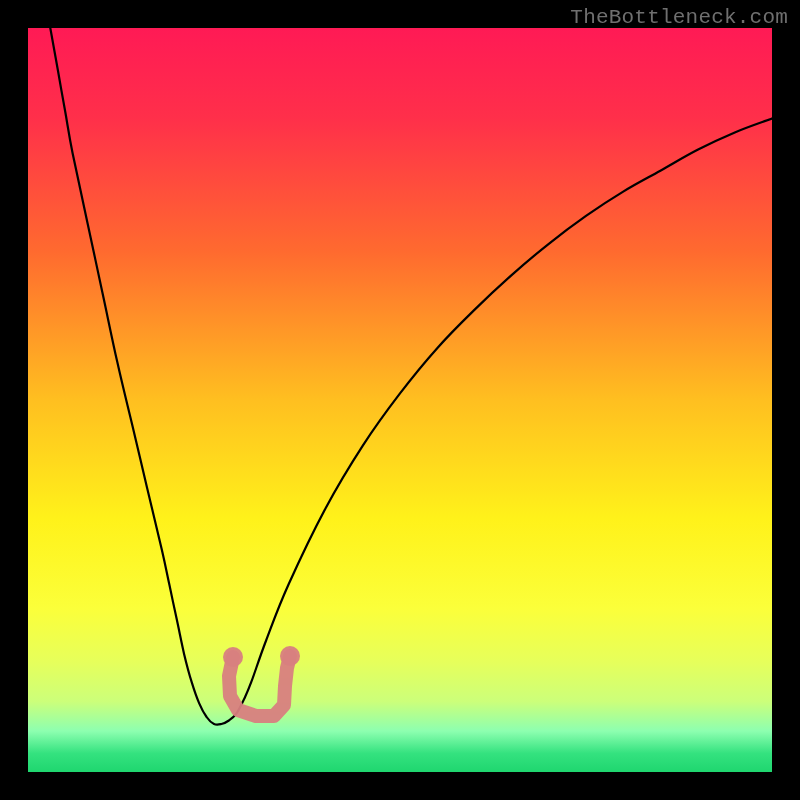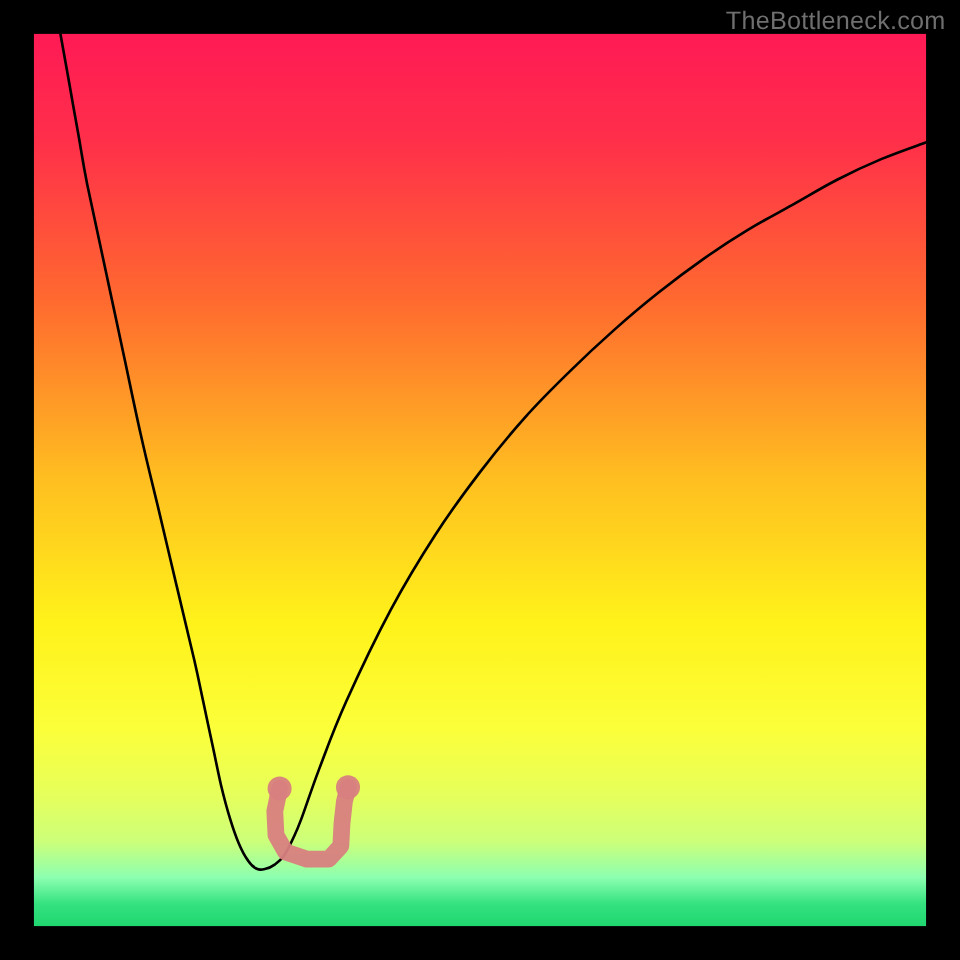--- a/index.html
+++ b/index.html
@@ -11,20 +11,21 @@
     background: #000;
     font-family: Arial, Helvetica, sans-serif;
   }
   .frame {
     position: absolute;
     left: 0;
     top: 0;
     width: 800px;
     height: 800px;
     background: #000;
+    font-family: Liberation Mono, monospace;
   }
   .plot-area {
     position: absolute;
     left: 28px;
     top: 28px;
     width: 744px;
     height: 744px;
     overflow: hidden;
   }
   .gradient {

